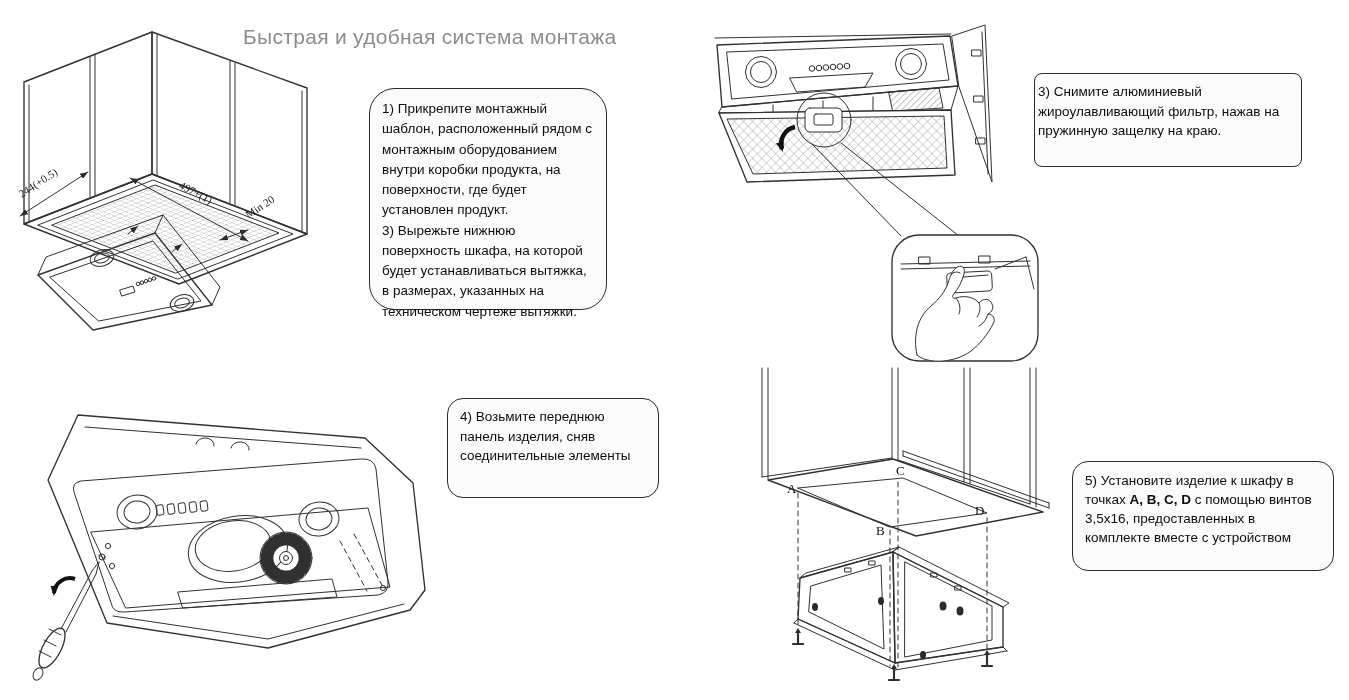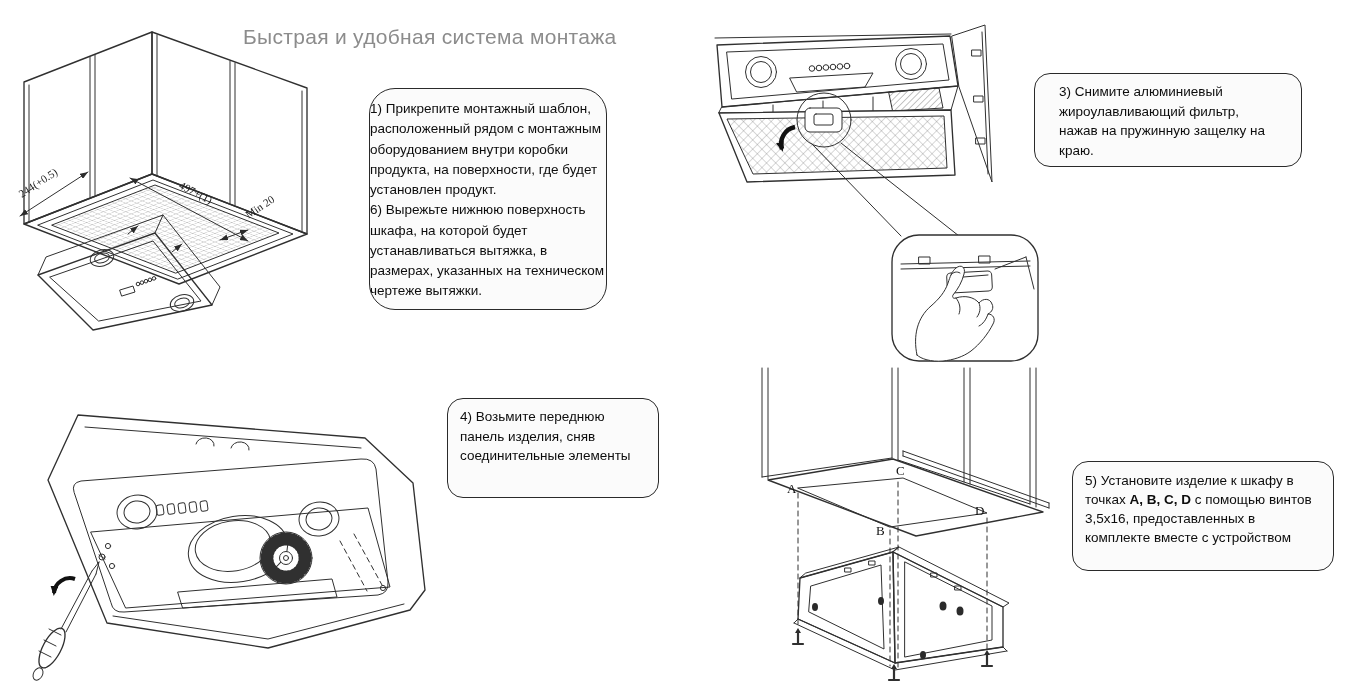--- a/index.html
+++ b/index.html
@@ -1,22 +1,22 @@
 <!DOCTYPE html>
 <html><head>
 <meta charset="utf-8">
 <style>
   html,body{margin:0;padding:0;background:#ffffff;}
   .canvas{position:relative;width:1349px;height:700px;background:#ffffff;overflow:hidden;
           font-family:"Liberation Sans",sans-serif;color:#101010;}
   .page-title{position:absolute;left:243px;top:25px;font-size:21px;letter-spacing:.3px;color:#8c8c8c;white-space:nowrap;}
   .callout{position:absolute;box-sizing:border-box;background:#fbfbfb;border:1.3px solid #2a2a2a;
            font-size:13.5px;line-height:1.45;color:#0d0d0d;}
-  .c1{left:369px;top:88px;width:238px;height:222px;border-radius:26px;padding:10px 0;line-height:1.5;}
-  .c3{left:1034px;top:73px;width:268px;height:94px;border-radius:16px;padding:8px 24px;}
+  .c1{left:369px;top:88px;width:238px;height:222px;border-radius:26px;padding:10px 12px;line-height:1.5;}
+  .c3{left:1034px;top:73px;width:268px;height:94px;border-radius:8px;padding:8px 3px;}
   .c4{left:447px;top:398px;width:212px;height:100px;border-radius:16px;padding:8px 12px;}
   .c5{left:1072px;top:461px;width:262px;height:110px;border-radius:16px;padding:10px 12px;line-height:1.4;}
   .bold{font-weight:700;}
   .draw{position:absolute;}
   .s{fill:none;stroke:#303030;stroke-width:1;stroke-linecap:round;stroke-linejoin:round;}
   .s2{fill:none;stroke:#303030;stroke-width:1.35;stroke-linecap:round;stroke-linejoin:round;}
   .sw{fill:#ffffff;stroke:#303030;stroke-width:1;stroke-linecap:round;stroke-linejoin:round;}
   .sw2{fill:#ffffff;stroke:#303030;stroke-width:1.35;stroke-linecap:round;stroke-linejoin:round;}
   .sp{stroke:#303030;stroke-width:1;stroke-linejoin:round;}
   .dk{fill:#2b2b2b;stroke:none;}
@@ -231,21 +231,21 @@
       <path class="s" style="stroke-width:2.2" d="M45,273 L45,284 M40,284 L50,284"></path>
       <path class="dk" d="M141,304 L138,309 L144,309 Z"></path>
       <path class="s" style="stroke-width:2.2" d="M141,309 L141,320 M136,320 L146,320"></path>
       <path class="dk" d="M234,290 L231,295 L237,295 Z"></path>
       <path class="s" style="stroke-width:2.2" d="M234,295 L234,306 M229,306 L239,306"></path>
     </g>
   </svg>
 
   <div class="callout c1">
     <div>1) Прикрепите монтажный шаблон, расположенный рядом с монтажным оборудованием внутри коробки продукта, на поверхности, где будет установлен продукт.</div>
-    <div>6)  Вырежьте нижнюю поверхность шкафа, на которой будет устанавливаться вытяжка, в размерах, указанных на техническом чертеже вытяжки.</div>
+    <div>3)  Вырежьте нижнюю поверхность шкафа, на которой будет устанавливаться вытяжка, в размерах, указанных на техническом чертеже вытяжки.</div>
   </div>
 
   <div class="callout c3">
     <span>3) Снимите алюминиевый жироулавливающий фильтр, нажав на пружинную защелку на краю.</span>
   </div>
 
   <div class="callout c4">
     <span>4) Возьмите переднюю панель изделия, сняв соединительные элементы</span>
   </div>
 

